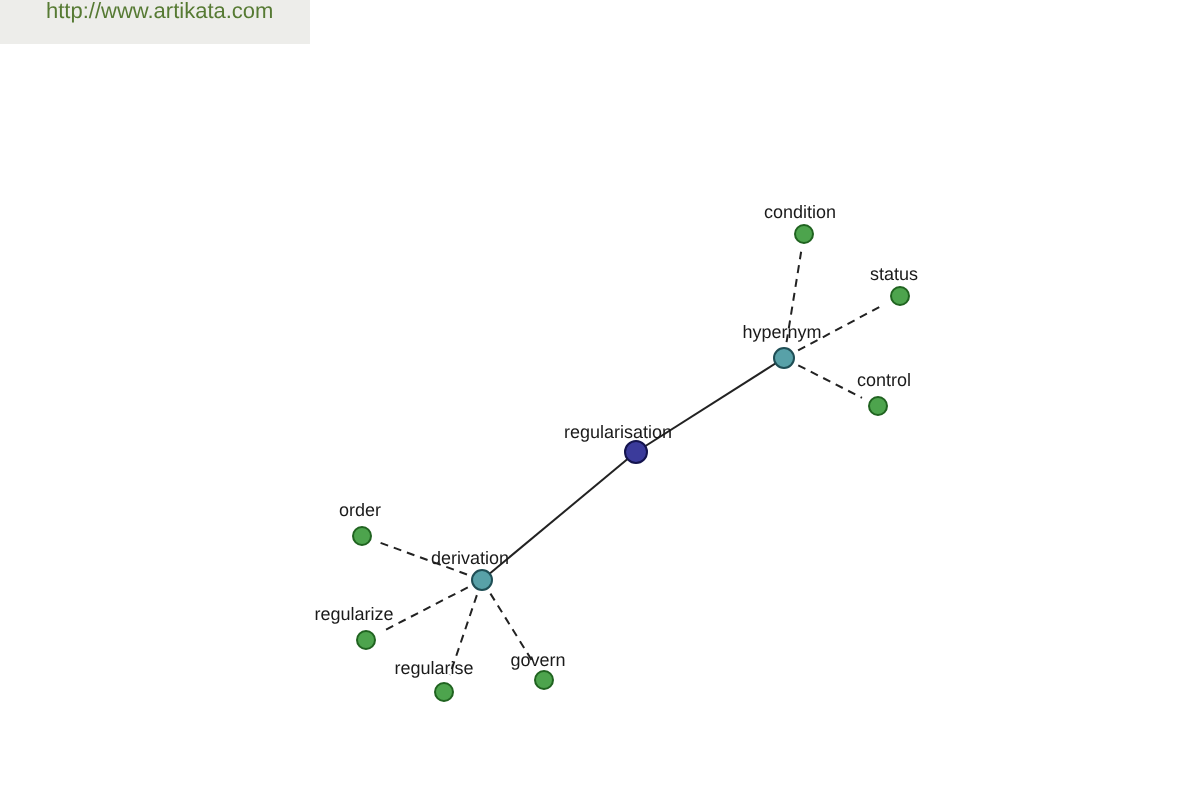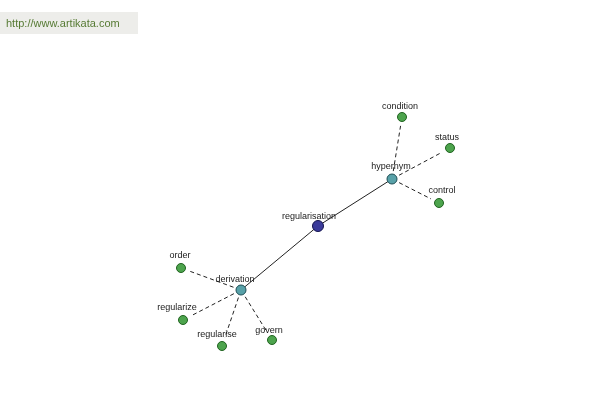--- a/index.html
+++ b/index.html
@@ -21,23 +21,22 @@
     left: 0;
   }
   .url-bar {
     position: absolute;
     top: 0;
     left: 0;
     width: 132px;
     height: 22px;
     background: #ededea;
     display: flex;
-    align-items: center;
-    padding-left: 6px;
-    margin-top: 12px;
+    align-items: flex-start;
+    padding-left: 23px;
   }
   .url-bar span {
     font-size: 11px;
     color: #567a33;
     white-space: nowrap;
   }
   .node-label {
     font-family: "Liberation Sans", sans-serif;
     font-size: 9px;
     fill: #1a1a1a;

